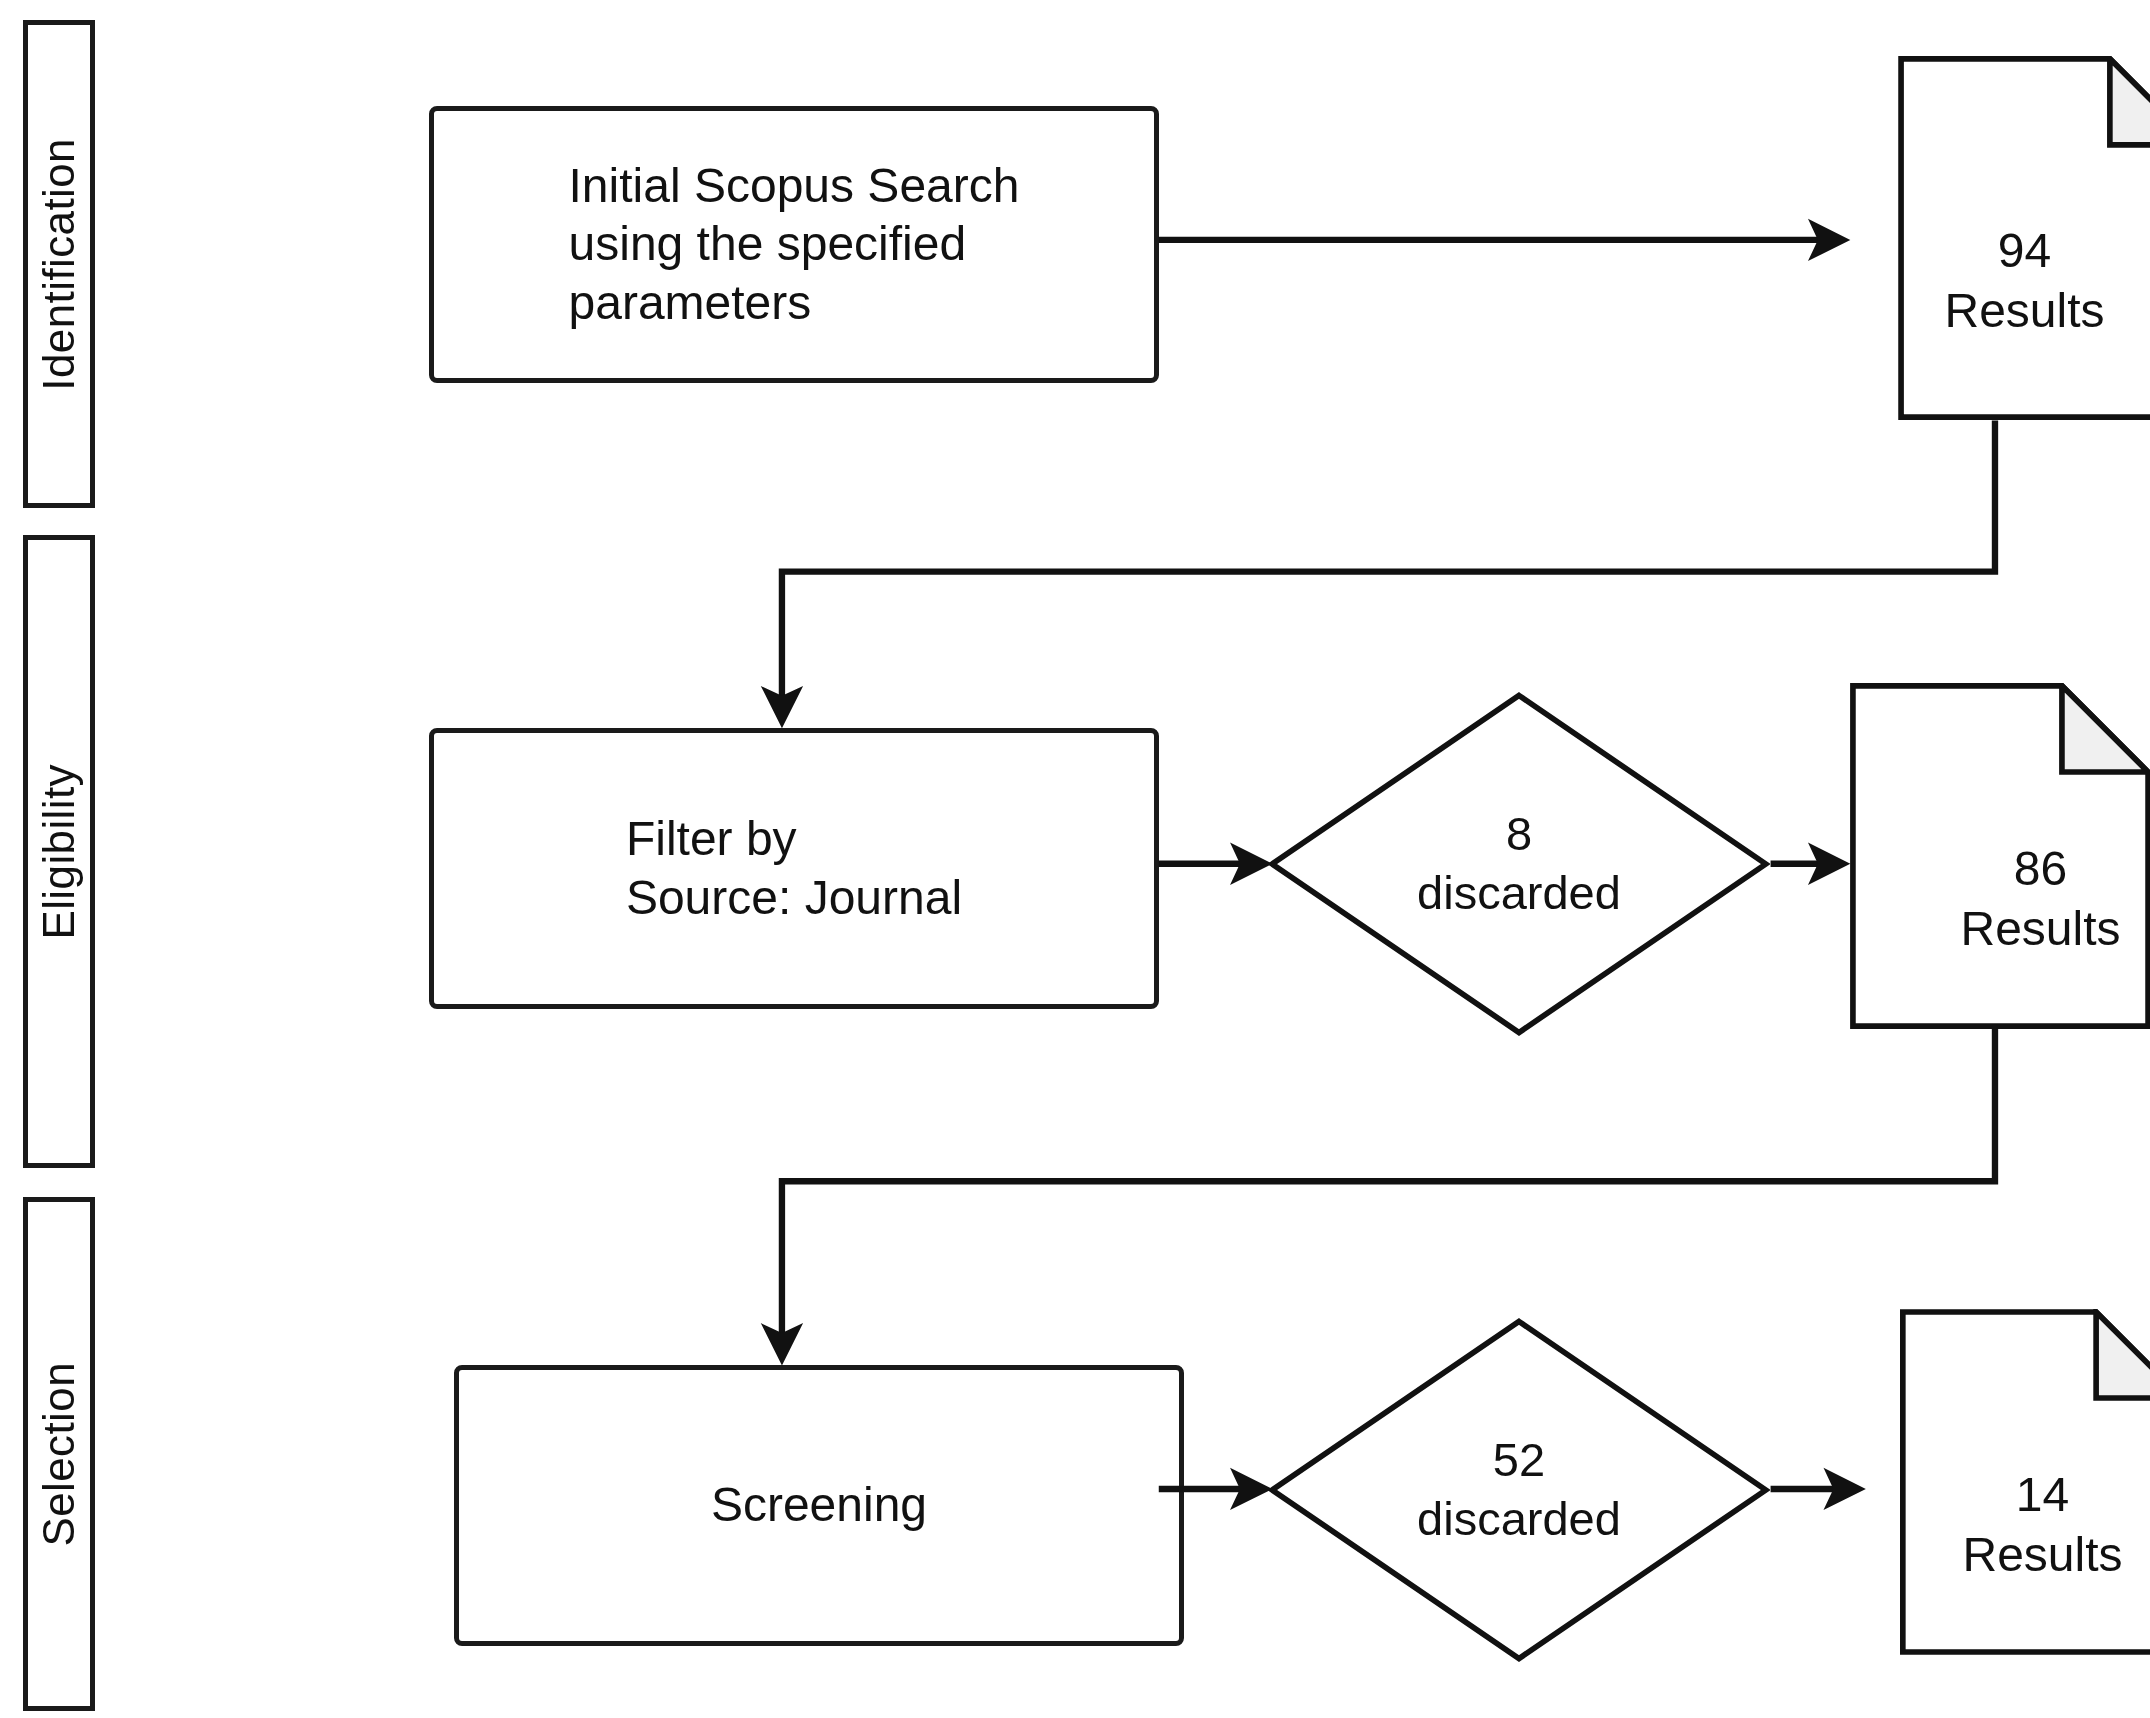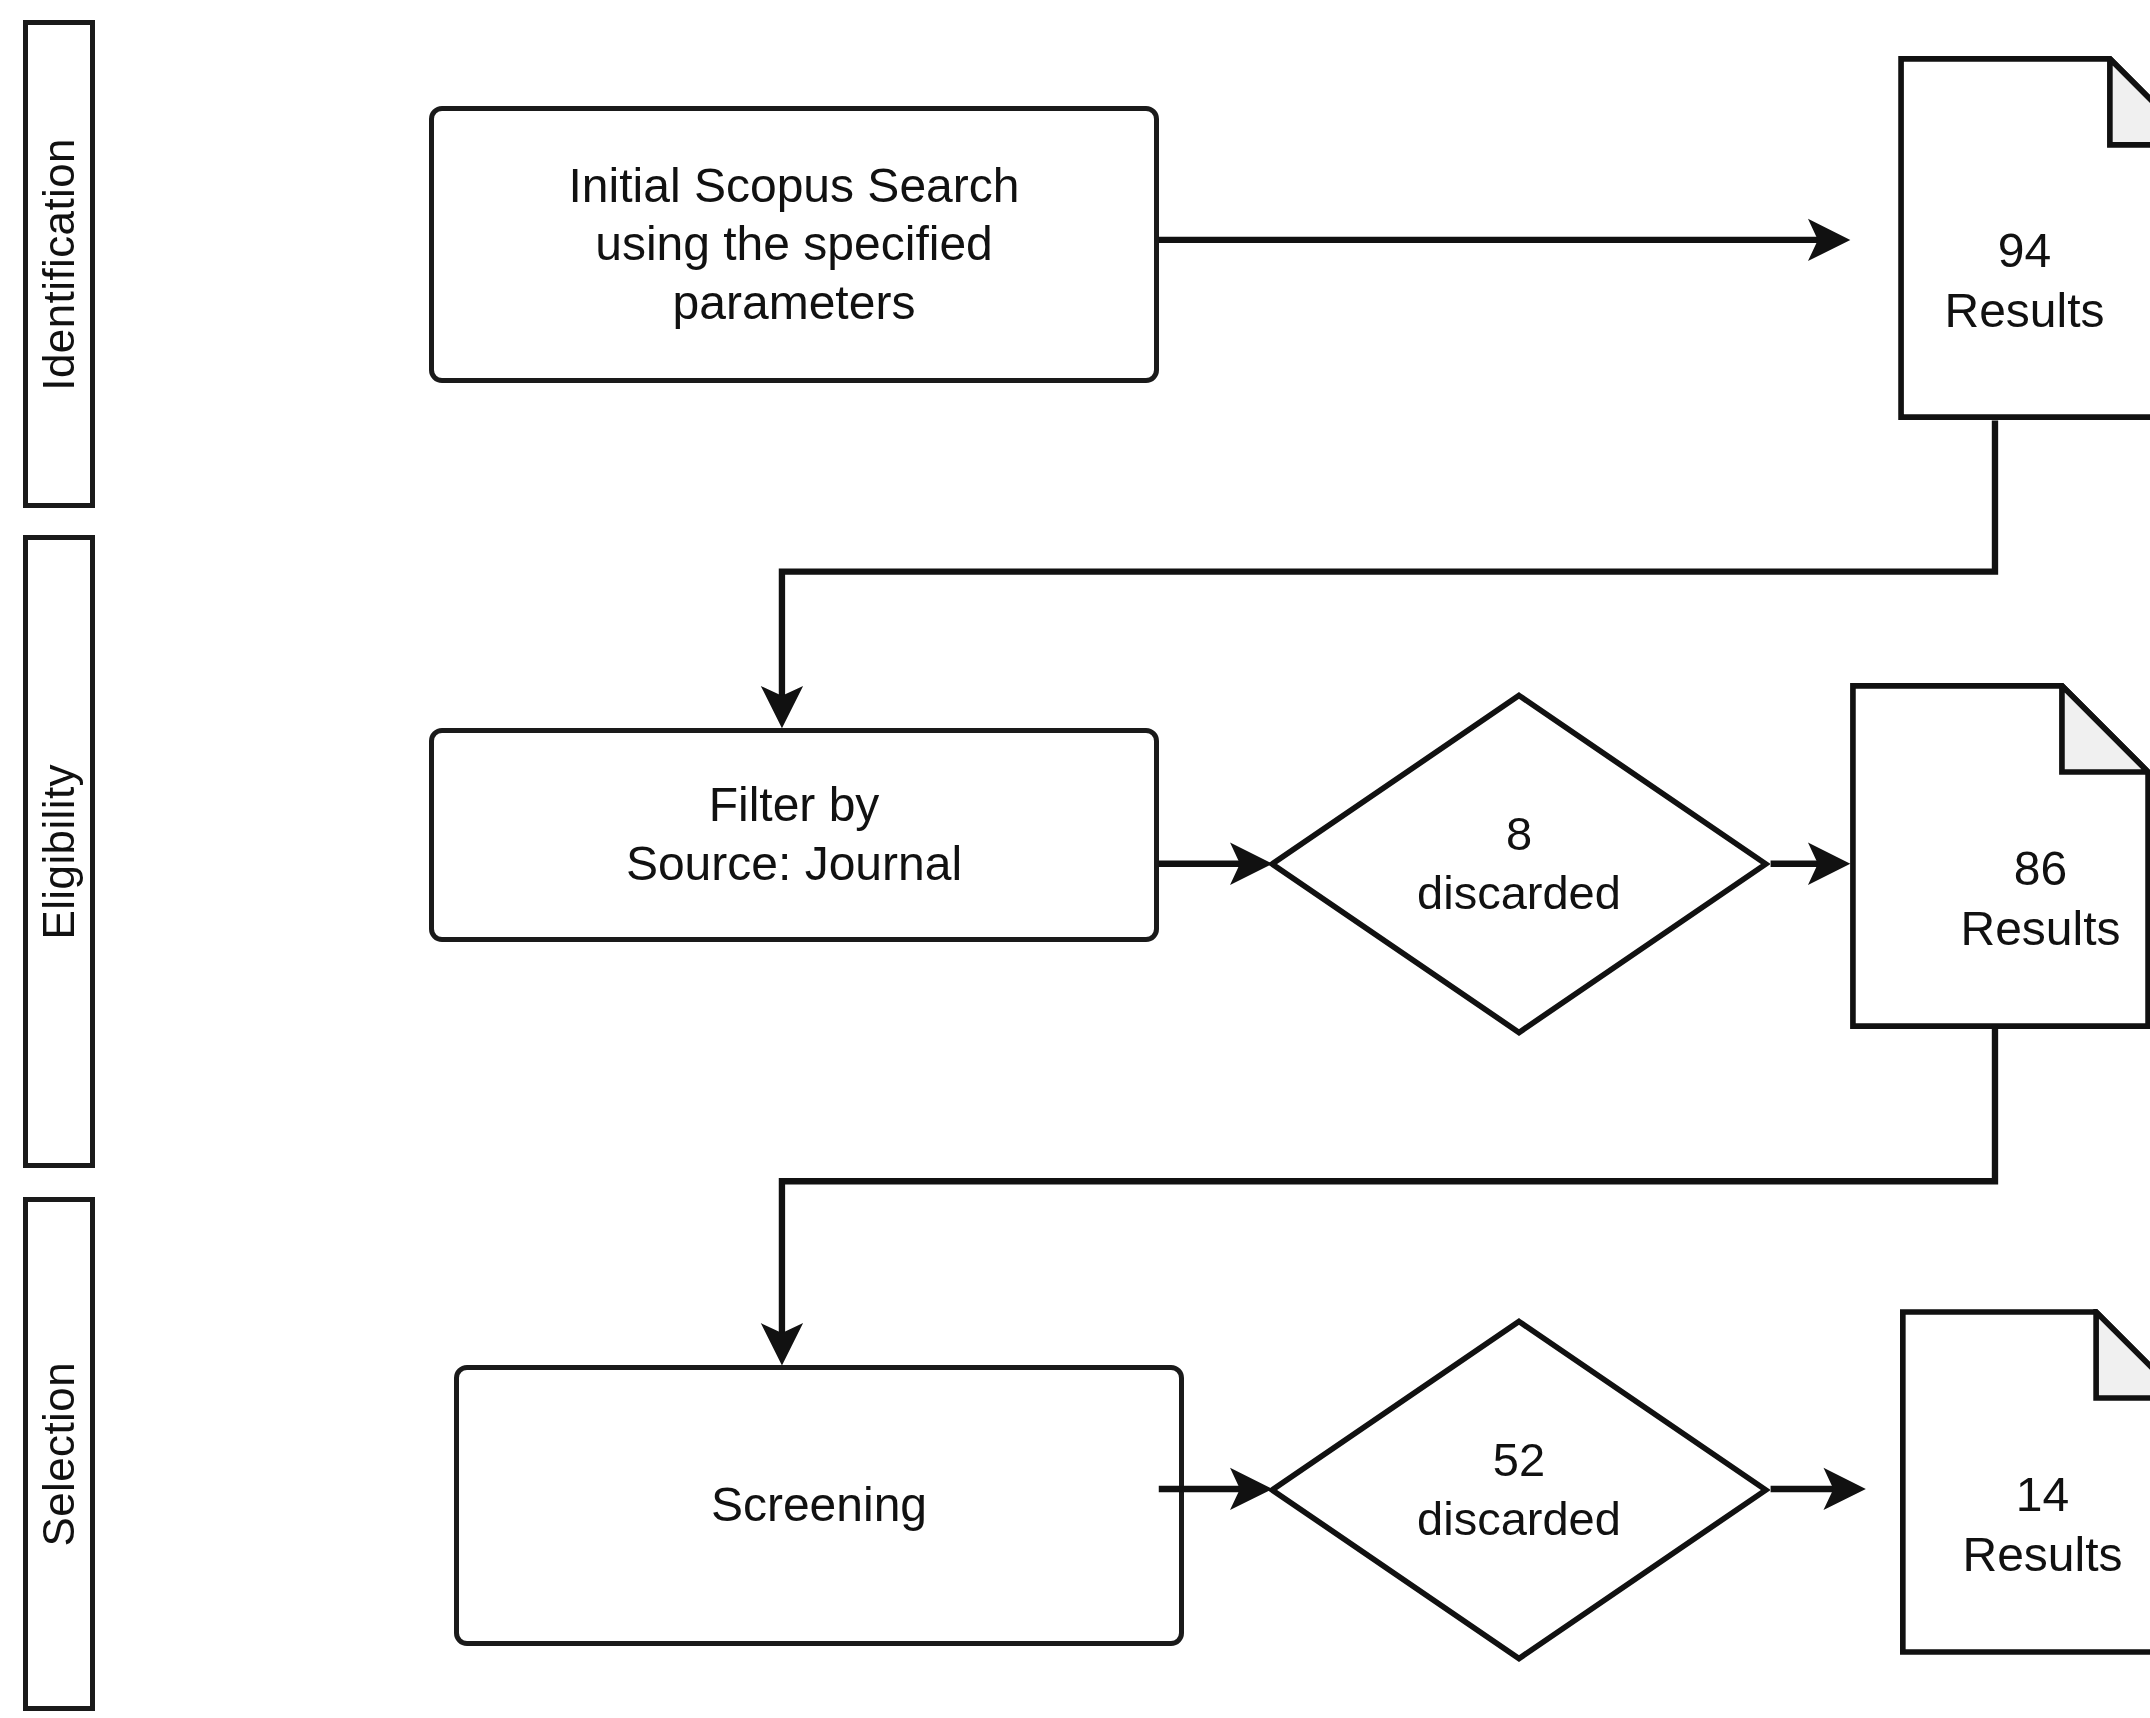--- a/index.html
+++ b/index.html
@@ -32,26 +32,25 @@
     color: #111111;
     letter-spacing: 0.4px;
     white-space: nowrap;
     line-height: 1;
   }
   
   .process-box {
     position: absolute;
     box-sizing: border-box;
     border: 5px solid #1a1a1a;
-    border-radius: 13px;
-    background: #ffffff;
-    display: flex;
-    align-items: center;
-    justify-content: center;
-    text-align: center;
+    border-radius: 8px;
+    background: #ffffff;
+    display: flex;
+    align-items: center;
+    justify-content: center;
   }
   .process-label {
     font-size: 48px;
     line-height: 1.22;
     color: #111111;
     padding: 0 18.3px;
     white-space: pre-line;
   }
   
   .decision {
@@ -121,21 +120,21 @@
 
   <div class="docnode" style="left:1850px; top:56px; width:301px; height:364px;padding-left:48px;">
     <svg width="301" height="364" viewBox="0 0 426 516">
       <polygon points="4,4 300,4 422,126 422,512 4,512" fill="#ffffff" stroke="#111111" stroke-width="8" stroke-linejoin="miter"></polygon>
       <polygon points="300,4 422,126 300,126" fill="#f0f0f0" stroke="#111111" stroke-width="8" stroke-linejoin="miter"></polygon>
     </svg>
     <div class="doc-label" style="top:89px; height:272px;">94
 Results</div>
   </div>
 
-  <div class="process-box" style="left:429px; top:728px; width:730px; height:214px;">
+  <div class="process-box" style="left:429px; top:728px; width:730px; height:281px;">
     <span class="process-label">Filter by
 Source: Journal</span>
   </div>
 
   <div class="decision" style="left:1268px; top:691px; width:502px; height:346px;">
     <svg width="502" height="346" viewBox="0 0 712 490">
       <polygon points="356,6 706,245 356,484 6,245" fill="#ffffff" stroke="#111111" stroke-width="8" stroke-linejoin="miter"></polygon>
     </svg>
     <div class="decision-label">8
 discarded</div>

